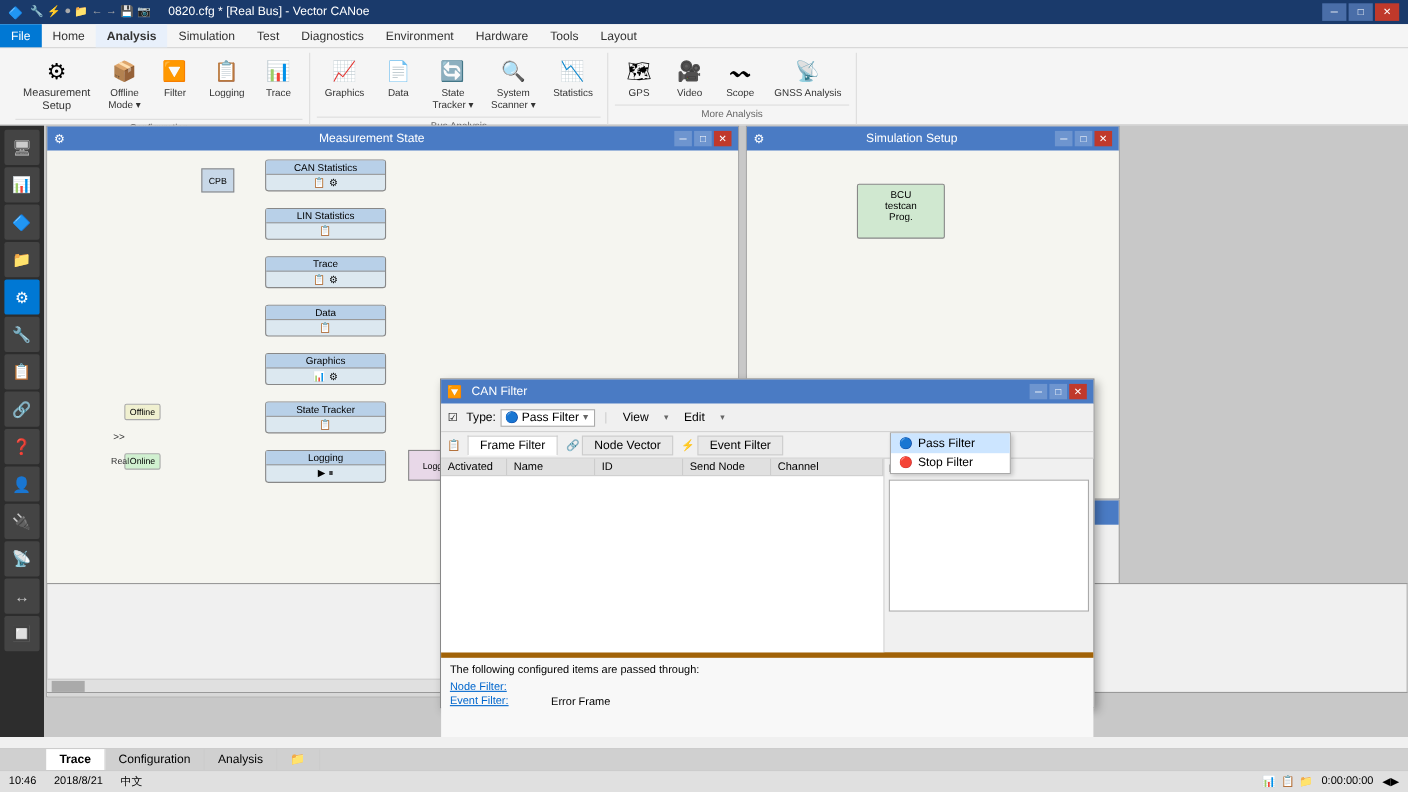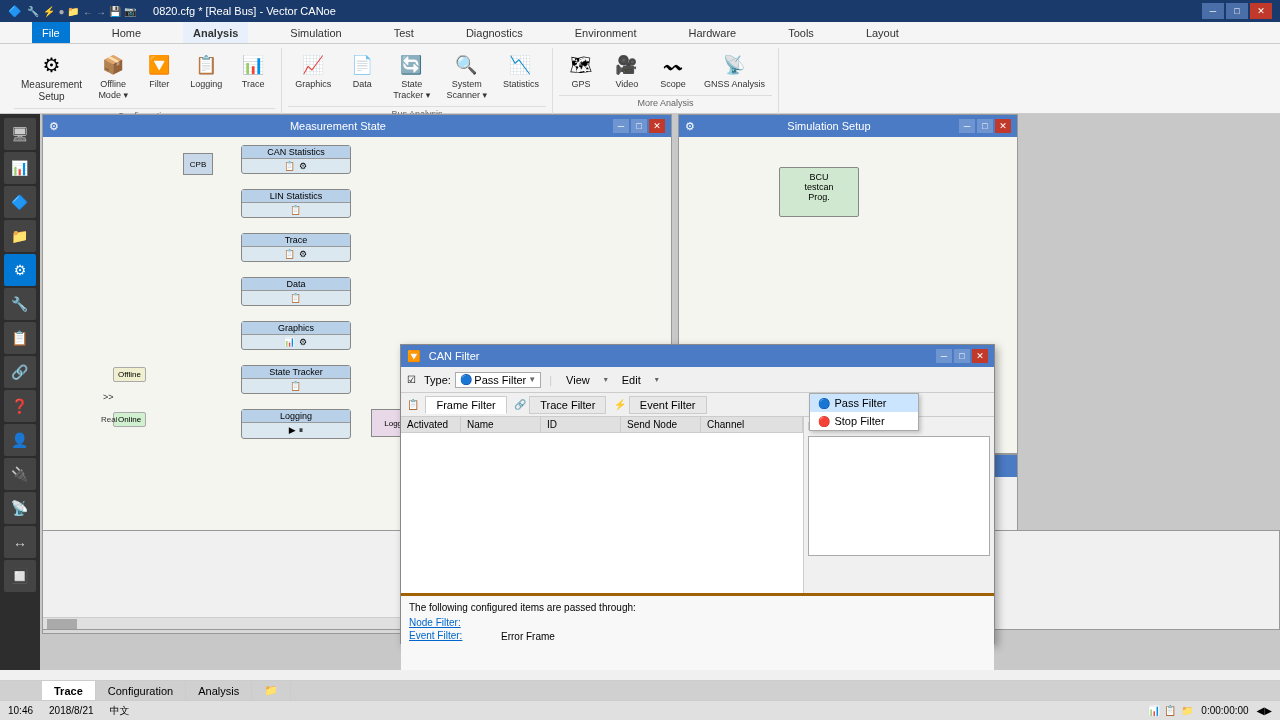--- a/index.html
+++ b/index.html
@@ -7,21 +7,21 @@
 
     
     .title-bar { height: 22px; background: #1a3a6b; display: flex; align-items: center; justify-content: space-between; padding: 0 8px; color: white; font-size: 11px; }
     .title-bar-left { display: flex; align-items: center; gap: 6px; }
     .window-controls { display: flex; gap: 2px; }
     .win-btn { width: 22px; height: 16px; background: #4a6ea8; border: none; color: white; font-size: 9px; cursor: pointer; display: flex; align-items: center; justify-content: center; }
     .win-btn.close-btn { background: #c0392b; }
 
     
     .menu-bar { height: 22px; background: #f5f5f5; border-bottom: 1px solid #ccc; display: flex; align-items: stretch; }
-    .menu-item { padding: 0 10px; display: flex; align-items: center; cursor: pointer; font-size: 11px; color: #333; margin-left: 32px; }
+    .menu-item { padding: 0 10px; display: flex; align-items: center; cursor: pointer; font-size: 11px; color: #333; }
     .menu-item.active { background: #0078d4; color: white; }
 
     
     .ribbon { background: #f5f5f5; border-bottom: 1px solid #ccc; padding: 4px 0 0 0; }
     .ribbon-content { display: flex; padding: 0 8px; }
     .ribbon-group { display: flex; flex-direction: column; align-items: stretch; border-right: 1px solid #ddd; padding: 0 6px 2px 6px; }
     .ribbon-group-label { font-size: 9px; color: #666; text-align: center; margin-top: 2px; padding-top: 2px; border-top: 1px solid #ddd; }
     .ribbon-buttons { display: flex; gap: 2px; align-items: flex-start; }
     .ribbon-btn { display: flex; flex-direction: column; align-items: center; padding: 2px 6px; cursor: pointer; border: 1px solid transparent; border-radius: 2px; min-width: 44px; }
     .ribbon-btn .icon { width: 28px; height: 28px; display: flex; align-items: center; justify-content: center; font-size: 18px; }
@@ -72,21 +72,21 @@
     .filter-left { flex: 1; border-right: 1px solid #ccc; display: flex; flex-direction: column; }
     .filter-col-header { display: flex; background: #e0e0e0; border-bottom: 1px solid #ccc; }
     .col-header { padding: 2px 6px; font-size: 10px; border-right: 1px solid #ccc; }
     .filter-list { flex: 1; background: white; }
 
     .filter-right { width: 190px; padding: 4px; }
     .filter-label { font-size: 10px; color: #333; margin-bottom: 4px; }
     .filter-box { width: 100%; height: 120px; background: white; border: 1px solid #aaa; font-size: 10px; }
 
     
-    .filter-info { padding: 6px 8px; font-size: 10px; background: #f8f8f8; border-top: 3px solid #a16207; height: 80px; }
+    .filter-info { padding: 6px 8px; font-size: 10px; background: #f8f8f8; border-top: 5px solid #a16207; height: 80px; }
     .filter-link { color: #0066cc; text-decoration: underline; cursor: pointer; font-size: 10px; display: block; margin-bottom: 2px; }
 
     
     .networks-panel { position: absolute; left: 690px; top: 340px; right: 0; bottom: 22px; background: #f0f0f0; border: 1px solid #999; }
     .panel-titlebar { height: 22px; background: #4a7bc4; display: flex; align-items: center; padding: 0 6px; color: white; font-size: 11px; gap: 4px; }
 
     
     .tree-view { padding: 4px; font-size: 10px; }
     .tree-item { display: flex; align-items: center; gap: 2px; padding: 1px 0; cursor: pointer; }
     .tree-indent1 { padding-left: 10px; }
@@ -467,21 +467,21 @@
       <div class="dropdown-item stop">
         <span style="color:#cc3333;font-size:10px;">🔴</span>
         <span>Stop Filter</span>
       </div>
     </div>
 
     <div class="filter-tabs">
       <span style="font-size:10px;color:#666;margin-right:4px;">📋</span>
       <div class="filter-tab active">Frame Filter</div>
       <span style="font-size:10px;color:#666;margin-left:6px;">🔗</span>
-      <div class="filter-tab">Trace Filter</div>
+      <div class="filter-tab">Node Vector</div>
       <span style="font-size:10px;color:#666;margin-left:6px;">⚡</span>
       <div class="filter-tab">Event Filter</div>
     </div>
 
     <div class="filter-body">
       <div class="filter-left">
         <div class="filter-col-header">
           <div class="col-header" style="width:60px;">Activated</div>
           <div class="col-header" style="width:80px;">Name</div>
           <div class="col-header" style="width:80px;">ID</div>

